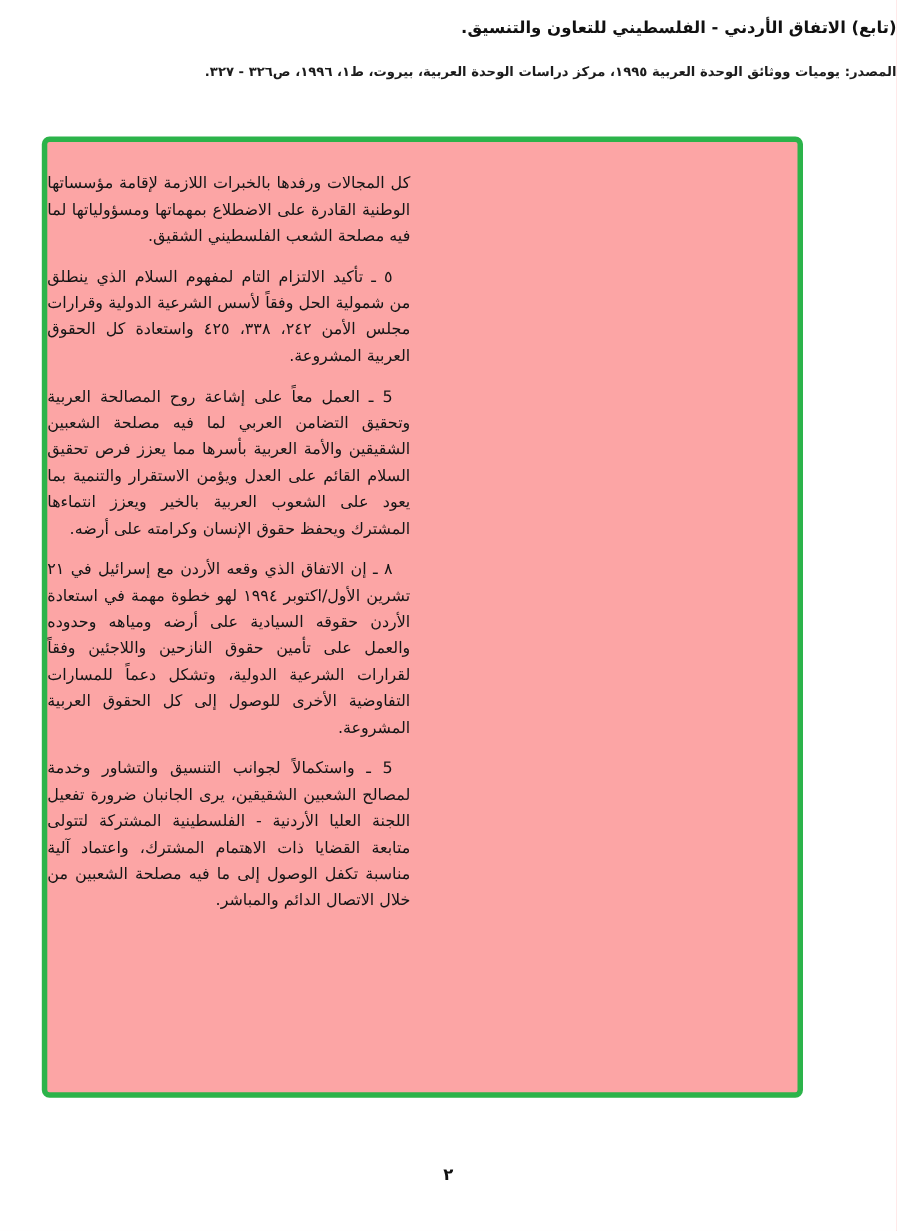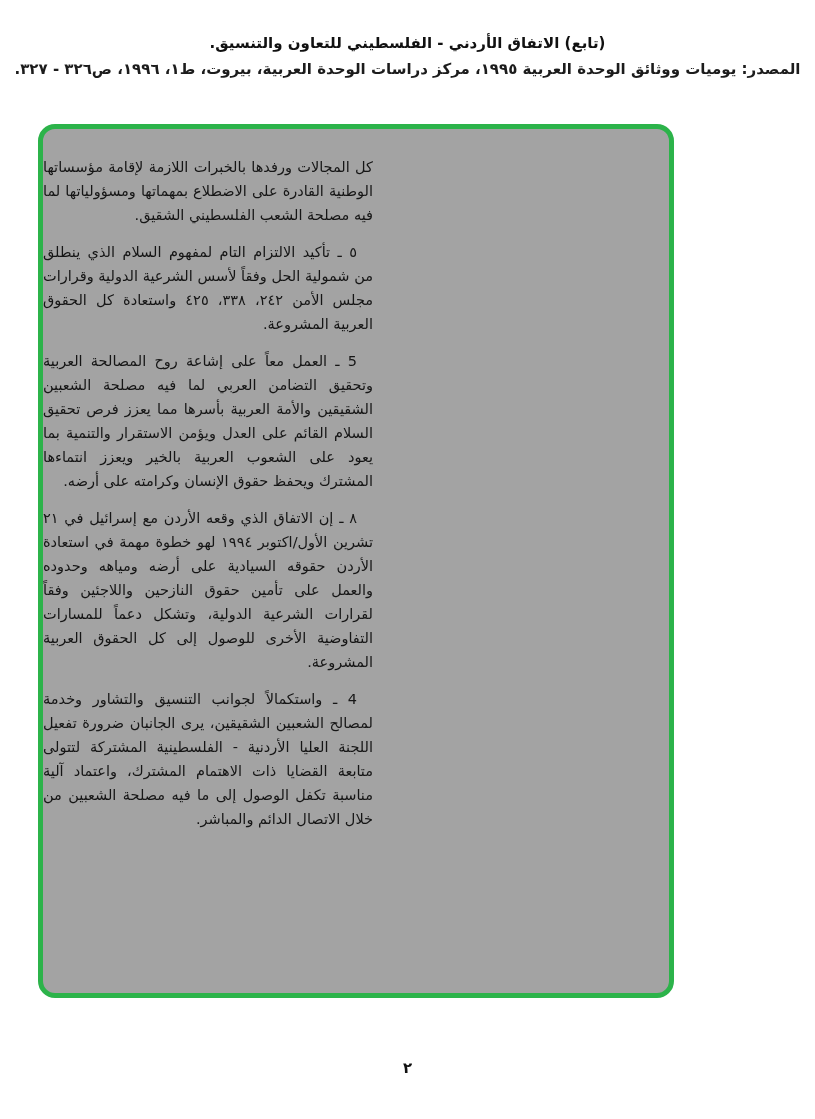--- a/index.html
+++ b/index.html
@@ -12,46 +12,45 @@
     height: 1119px;
     position: relative;
     overflow: hidden;
     font-family: "DejaVu Sans", sans-serif;
     color: #111111;
   }
 
   
   .doc-header {
     direction: rtl;
-    text-align: center;
-    padding-top: 34px;
+    padding-top: 16px;
   }
   .doc-title {
     font-size: 15px;
     font-weight: bold;
     letter-spacing: 0.2px;
   }
   .doc-source {
-    font-size: 15px;
+    font-size: 12px;
     font-weight: bold;
-    margin-top: 8px;
+    margin-top: 24px;
     color: #1c1c1c;
   }
 
   
   .scan-frame {
     position: absolute;
     left: 38px;
     top: 124px;
-    width: 636px;
+    width: 692px;
     height: 874px;
     box-sizing: border-box;
     border: 5px solid #2cb34a; 
-    border-radius: 17px;
-    background: #a3a3a3;
+    border-radius: 7px;
+    background: #fca5a5;
   }
 
   
   .text-column {
     direction: rtl;
     text-align: justify;
     width: 330px;
     margin-top: 26px;
     margin-right: 152px;
     font-size: 14.5px;
@@ -85,19 +84,19 @@
   <div class="doc-title">(تابع) الاتفاق الأردني - الفلسطيني للتعاون والتنسيق.</div>
   <div class="doc-source">المصدر: يوميات ووثائق الوحدة العربية ١٩٩٥، مركز دراسات الوحدة العربية، بيروت، ط١، ١٩٩٦، ص٣٢٦ - ٣٢٧.</div>
 </header>
 
 <div class="scan-frame" style="border-color: rgb(44, 179, 74);">
   <div class="text-column">
     <p>كل المجالات ورفدها بالخبرات اللازمة لإقامة مؤسساتها الوطنية القادرة على الاضطلاع بمهماتها ومسؤولياتها لما فيه مصلحة الشعب الفلسطيني الشقيق.</p>
     <p class="numbered">٥ ـ تأكيد الالتزام التام لمفهوم السلام الذي ينطلق من شمولية الحل وفقاً لأسس الشرعية الدولية وقرارات مجلس الأمن ٢٤٢، ٣٣٨، ٤٢٥ واستعادة كل الحقوق العربية المشروعة.</p>
     <p class="numbered">5 ـ العمل معاً على إشاعة روح المصالحة العربية وتحقيق التضامن العربي لما فيه مصلحة الشعبين الشقيقين والأمة العربية بأسرها مما يعزز فرص تحقيق السلام القائم على العدل ويؤمن الاستقرار والتنمية بما يعود على الشعوب العربية بالخير ويعزز انتماءها المشترك ويحفظ حقوق الإنسان وكرامته على أرضه.</p>
     <p class="numbered">٨ ـ إن الاتفاق الذي وقعه الأردن مع إسرائيل في ٢١ تشرين الأول/اكتوبر ١٩٩٤ لهو خطوة مهمة في استعادة الأردن حقوقه السيادية على أرضه ومياهه وحدوده والعمل على تأمين حقوق النازحين واللاجئين وفقاً لقرارات الشرعية الدولية، وتشكل دعماً للمسارات التفاوضية الأخرى للوصول إلى كل الحقوق العربية المشروعة.</p>
-    <p class="numbered">4 ـ واستكمالاً لجوانب التنسيق والتشاور وخدمة لمصالح الشعبين الشقيقين، يرى الجانبان ضرورة تفعيل اللجنة العليا الأردنية - الفلسطينية المشتركة لتتولى متابعة القضايا ذات الاهتمام المشترك، واعتماد آلية مناسبة تكفل الوصول إلى ما فيه مصلحة الشعبين من خلال الاتصال الدائم والمباشر.</p>
+    <p class="numbered">5 ـ واستكمالاً لجوانب التنسيق والتشاور وخدمة لمصالح الشعبين الشقيقين، يرى الجانبان ضرورة تفعيل اللجنة العليا الأردنية - الفلسطينية المشتركة لتتولى متابعة القضايا ذات الاهتمام المشترك، واعتماد آلية مناسبة تكفل الوصول إلى ما فيه مصلحة الشعبين من خلال الاتصال الدائم والمباشر.</p>
   </div>
 </div>
 
 <footer class="page-footer">
   <span class="page-number">٢</span>
 </footer>
 
 </body></html>

